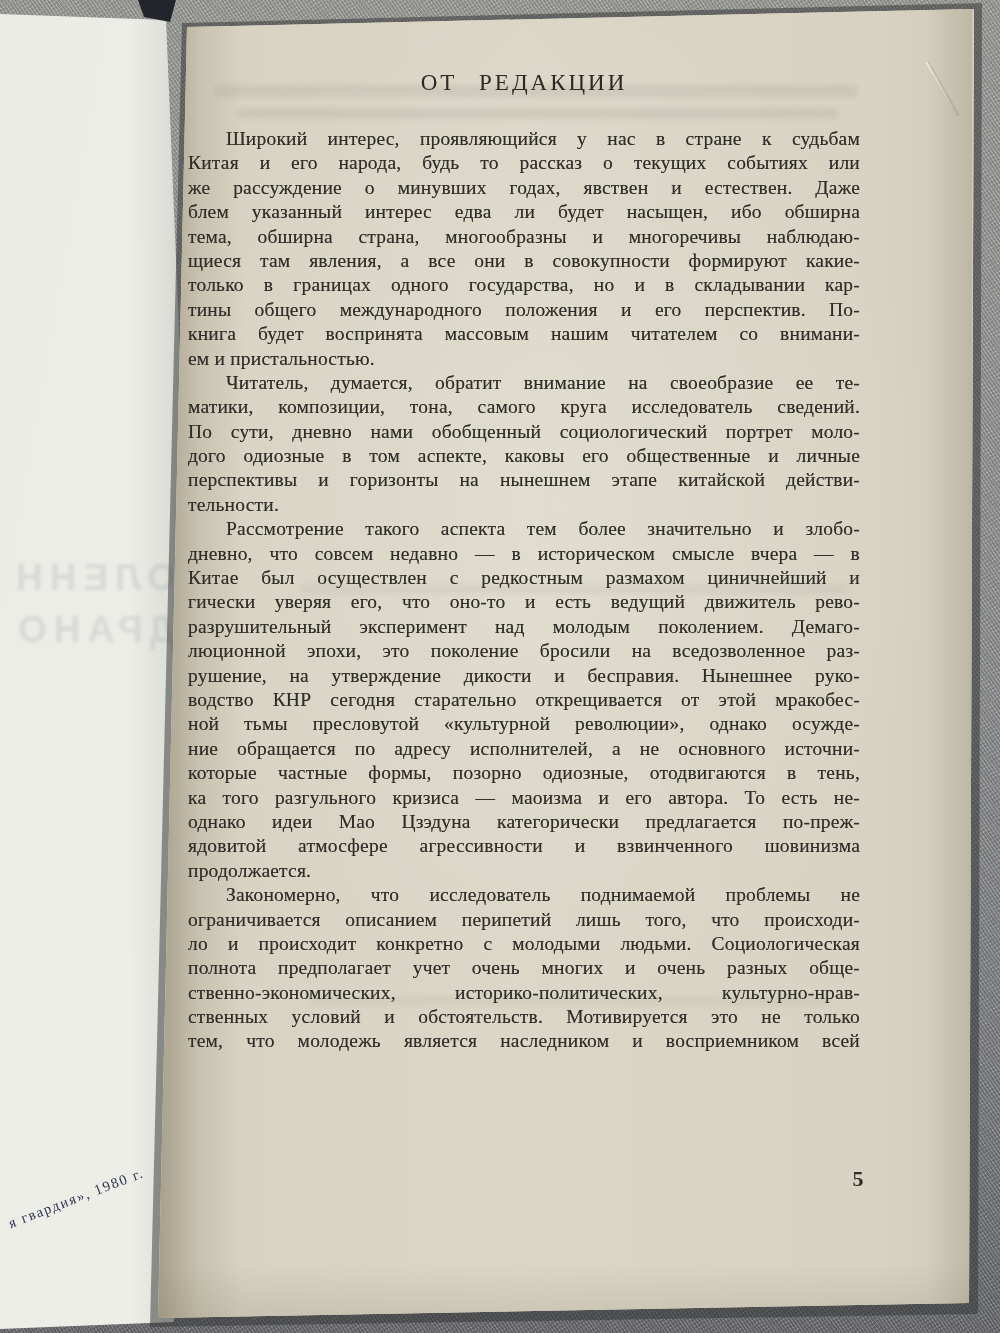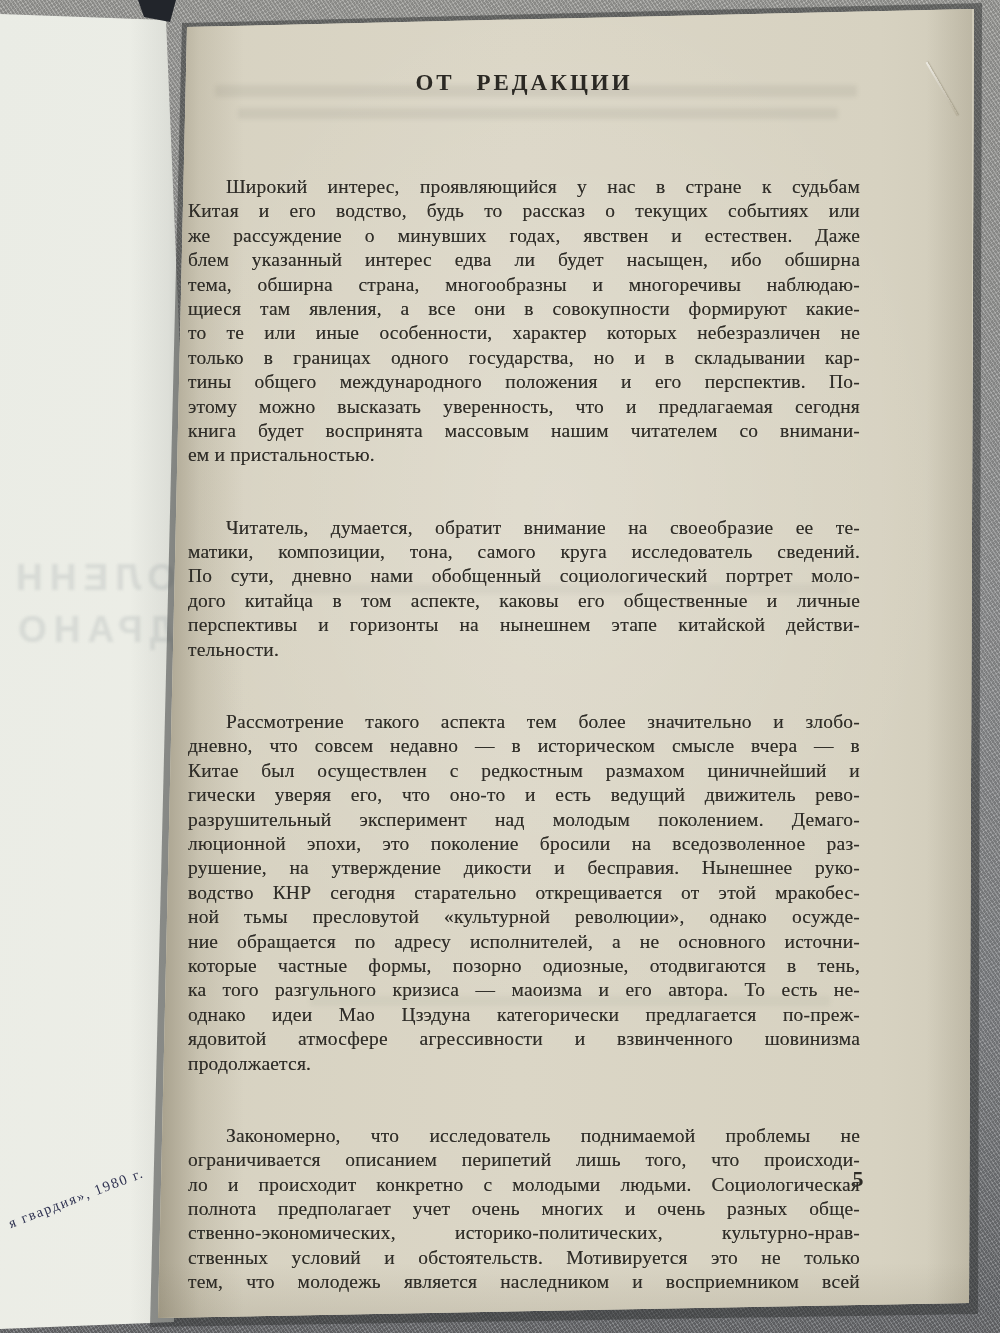--- a/index.html
+++ b/index.html
@@ -102,35 +102,35 @@
   }
   .ghost.g1{left:215px;top:85px;width:642px;height:12px;}
   .ghost.g2{left:238px;top:108px;width:600px;height:11px;}
   .ghost.g3{left:300px;top:584px;width:548px;height:10px;background:rgba(88,92,80,.06);}
   .ghost.g4{left:310px;top:996px;width:520px;height:10px;background:rgba(88,92,80,.05);}
 
   
   .heading{
     position:absolute;left:188px;top:70px;width:672px;margin:0;
     text-align:center;
-    font-size:23px;font-weight:bold;letter-spacing:3px;word-spacing:13px;
+    font-size:23px;font-weight:normal;letter-spacing:3px;word-spacing:13px;
     color:#2b2924;
   }
   .body-text{
     position:absolute;left:188px;top:127px;width:672px;
     font-size:19.5px;letter-spacing:.2px;
     color:var(--color-ink,#2f2d28);
     text-shadow:0 0 .5px rgba(47,45,40,.55);
   }
   .line{
     line-height:24.4px;height:24.4px;
     text-align:justify;text-align-last:justify;
     white-space:normal;overflow:visible;
   }
-  .line-indent{text-indent:38px;margin-top:48px;}
+  .line-indent{text-indent:38px;}
   .line-end{text-align-last:left;}
   .page-number{
     position:absolute;left:838px;top:1166px;width:40px;
     font-size:22px;font-weight:bold;color:#2d2b26;
     text-align:center;
   }
 </style>
 </head>
 <body>
 
@@ -159,37 +159,35 @@
     <div class="speck"></div>
     <div class="ghost g1"></div>
     <div class="ghost g2"></div>
     <div class="ghost g3"></div>
     <div class="ghost g4"></div>
 
     <h1 class="heading">ОТ РЕДАКЦИИ</h1>
     <div class="body-text">
         <div>
           <div class="line line-indent">Широкий интерес, проявляющийся у нас в стране к судьбам</div>
-          <div class="line">Китая и его водство, будь то рассказ о текущих событиях или</div>
+          <div class="line">Китая и его народа, будь то рассказ о текущих событиях или</div>
           <div class="line">же рассуждение о минувших годах, явствен и естествен. Даже</div>
           <div class="line">блем указанный интерес едва ли будет насыщен, ибо обширна</div>
           <div class="line">тема, обширна страна, многообразны и многоречивы наблюдаю-</div>
           <div class="line">щиеся там явления, а все они в совокупности формируют какие-</div>
-          <div class="line">то те или иные особенности, характер которых небезразличен не</div>
           <div class="line">только в границах одного государства, но и в складывании кар-</div>
           <div class="line">тины общего международного положения и его перспектив. По-</div>
-          <div class="line">этому можно высказать уверенность, что и предлагаемая сегодня</div>
           <div class="line">книга будет воспринята массовым нашим читателем со внимани-</div>
           <div class="line line-end">ем и пристальностью.</div>
         </div>
         <div>
           <div class="line line-indent">Читатель, думается, обратит внимание на своеобразие ее те-</div>
           <div class="line">матики, композиции, тона, самого круга исследователь сведений.</div>
           <div class="line">По сути, дневно нами обобщенный социологический портрет моло-</div>
-          <div class="line">дого китайца в том аспекте, каковы его общественные и личные</div>
+          <div class="line">дого одиозные в том аспекте, каковы его общественные и личные</div>
           <div class="line">перспективы и горизонты на нынешнем этапе китайской действи-</div>
           <div class="line line-end">тельности.</div>
         </div>
         <div>
           <div class="line line-indent">Рассмотрение такого аспекта тем более значительно и злобо-</div>
           <div class="line">дневно, что совсем недавно — в историческом смысле вчера — в</div>
           <div class="line">Китае был осуществлен с редкостным размахом циничнейший и</div>
           <div class="line">гически уверяя его, что оно-то и есть ведущий движитель рево-</div>
           <div class="line">разрушительный эксперимент над молодым поколением. Демаго-</div>
           <div class="line">люционной эпохи, это поколение бросили на вседозволенное раз-</div>

